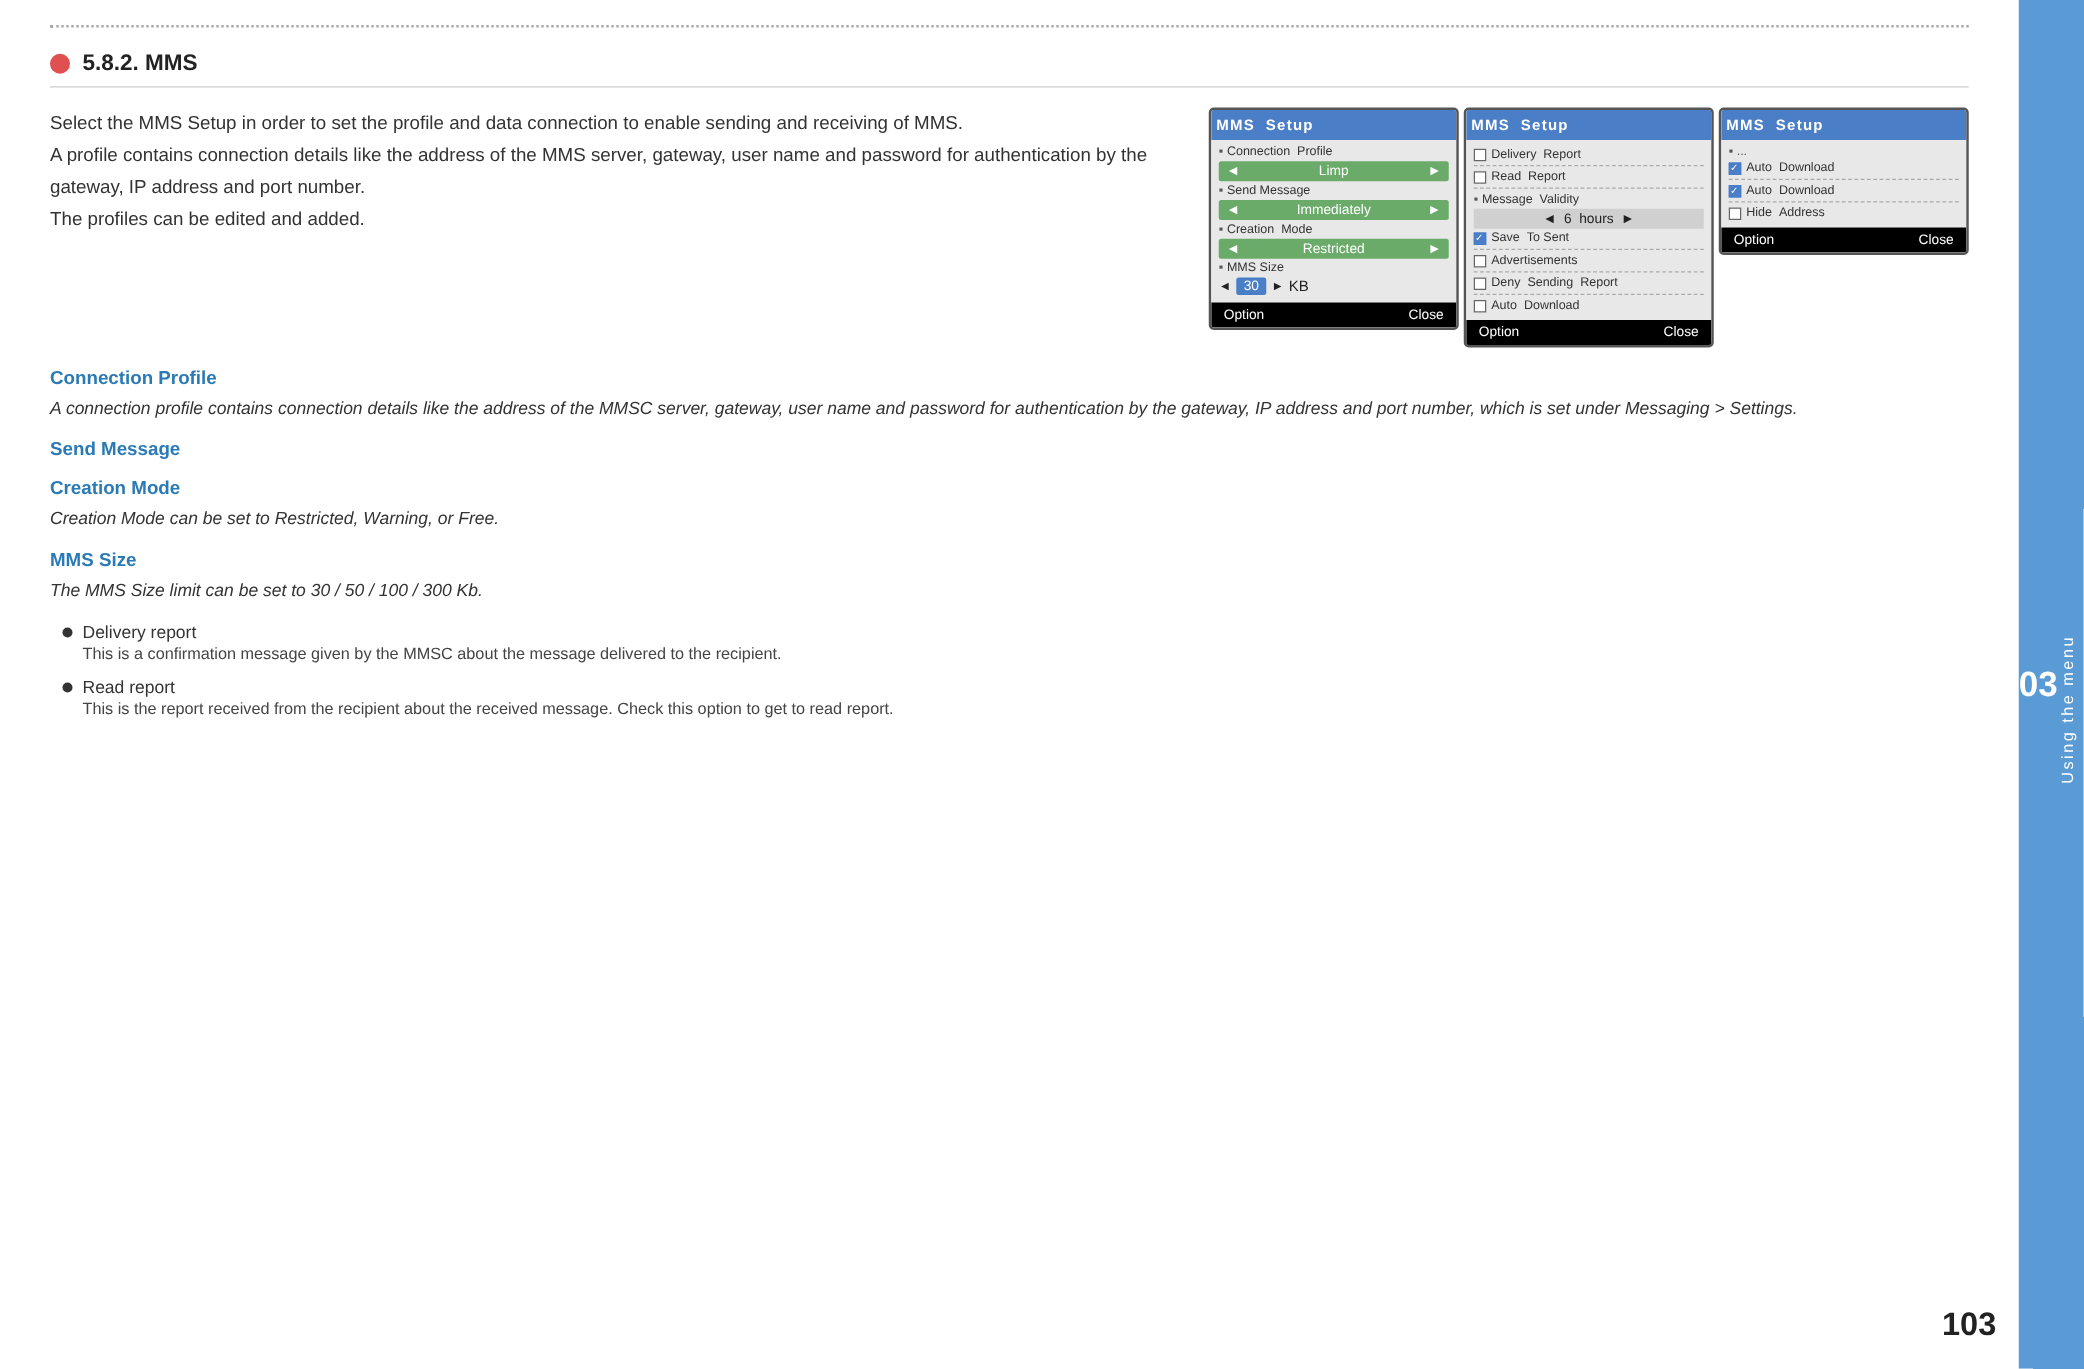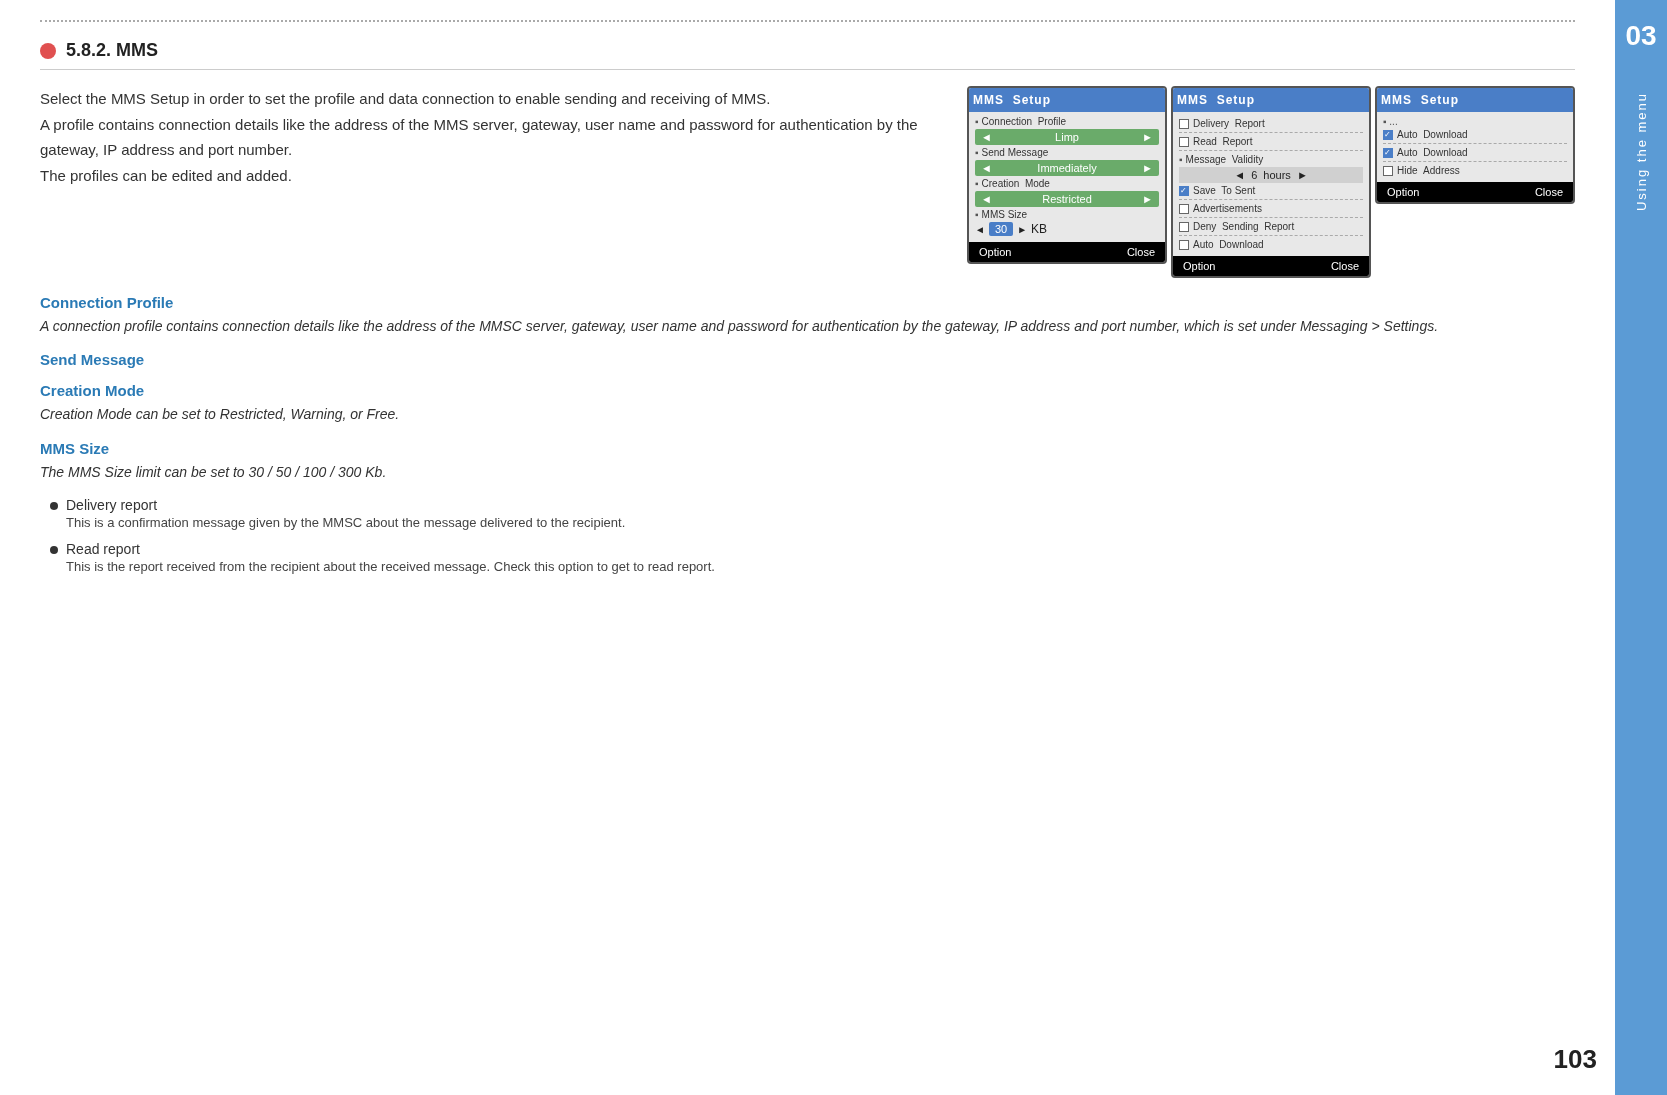--- a/index.html
+++ b/index.html
@@ -16,21 +16,21 @@
 
     
     .side-tab {
       position: absolute;
       right: 0;
       top: 0;
       width: 52px;
       height: 1095px;
       background: #5b9bd5;
       display: flex;
-      flex-direction: column;
+      flex-direction: row;
       align-items: center;
       justify-content: flex-start;
       padding-top: 20px;
     }
     .side-tab-number {
       color: white;
       font-size: 28px;
       font-weight: bold;
       margin-bottom: 20px;
     }

